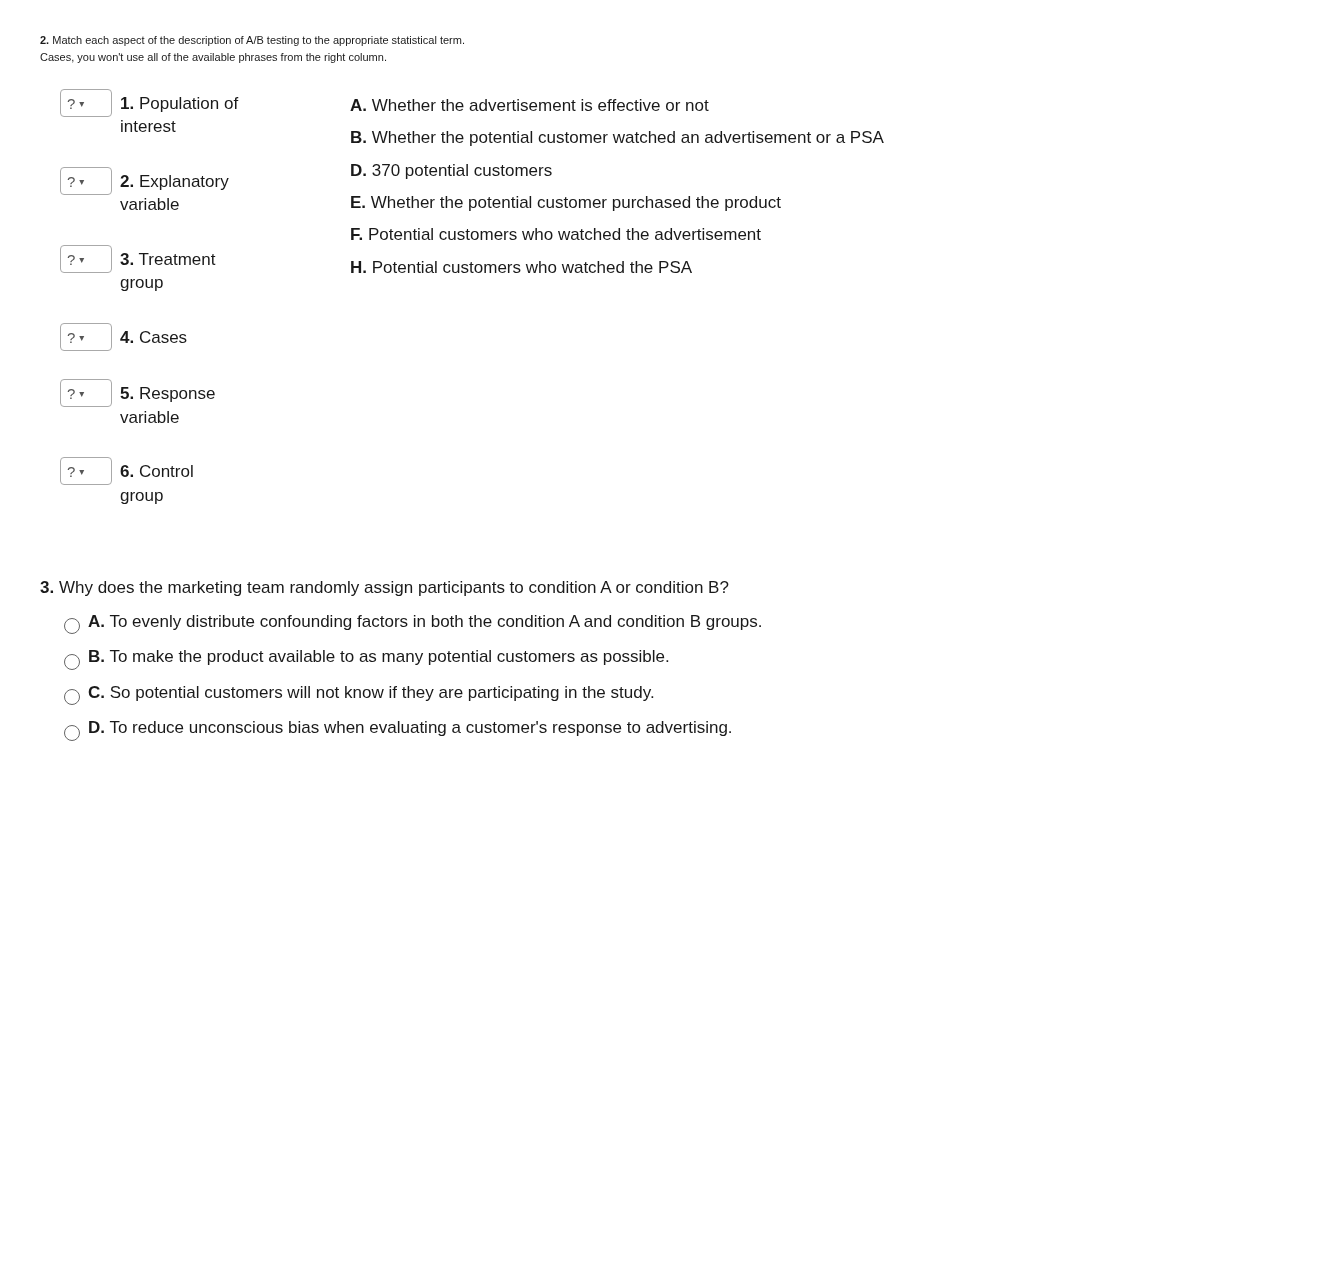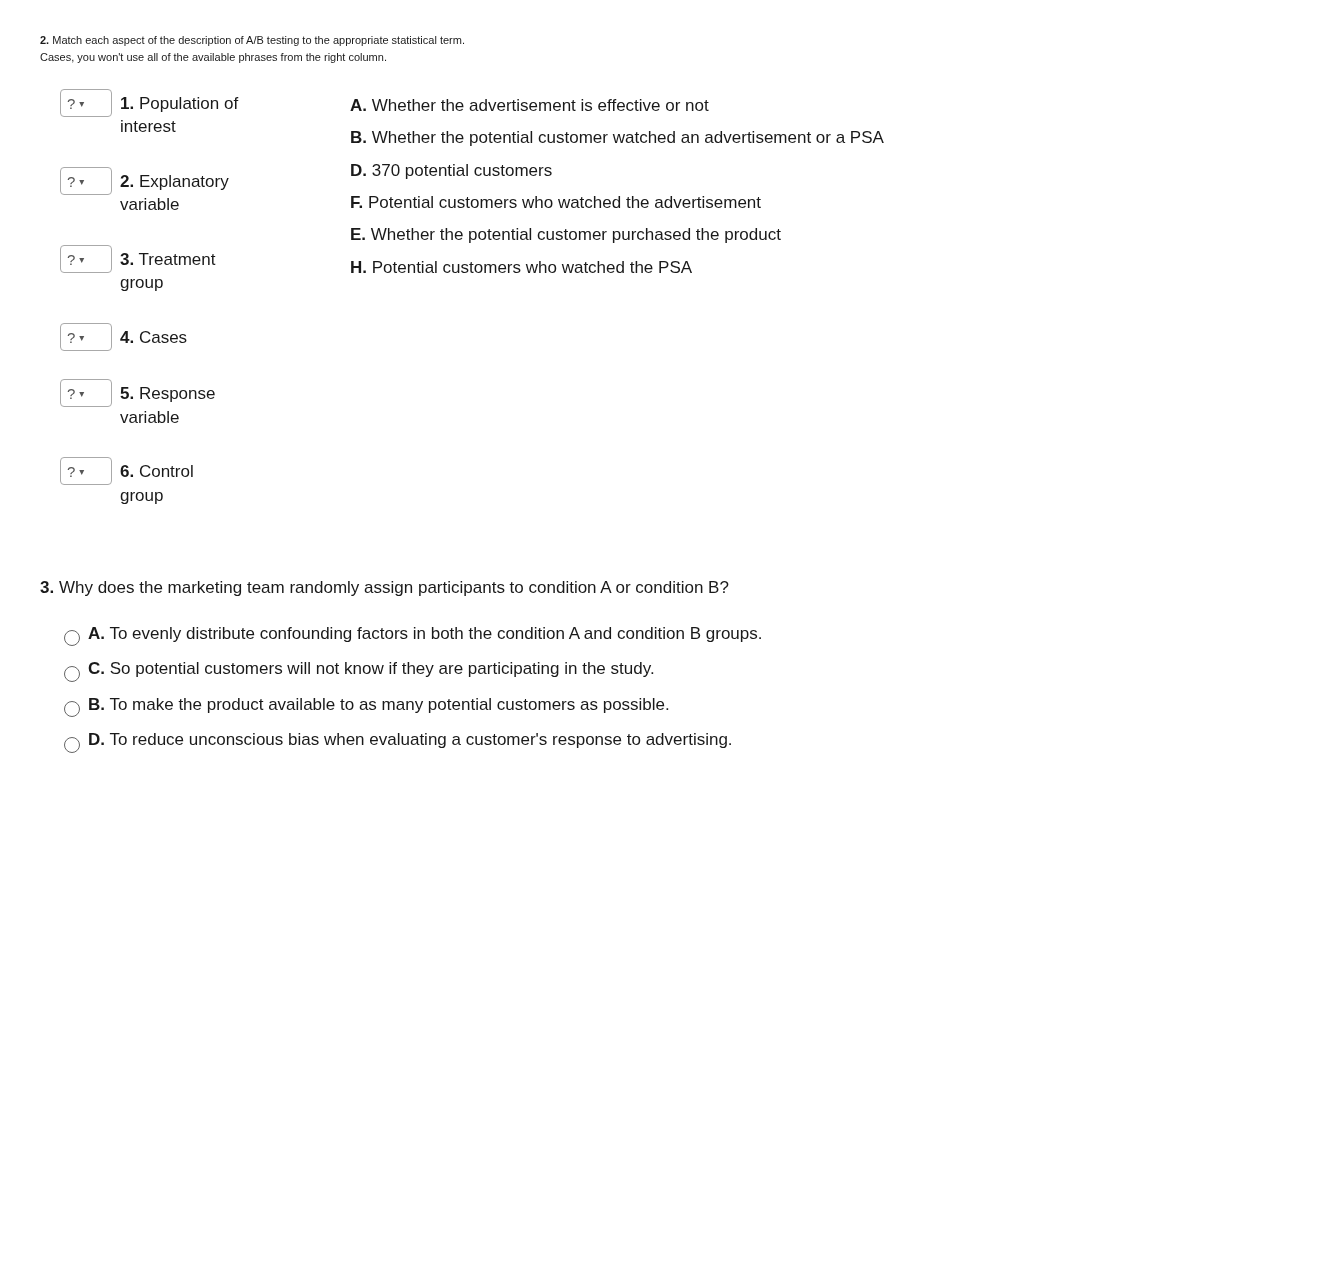--- a/index.html
+++ b/index.html
@@ -105,21 +105,21 @@
     }
 
     .right-options li .opt-letter {
       font-weight: 700;
     }
 
     
     .q3-header {
       font-size: 17px;
       line-height: 1.5;
-      margin-bottom: 20px;
+      margin-bottom: 8px;
     }
 
     .q3-options {
       list-style: none;
       padding-left: 24px;
     }
 
     .q3-options li {
       display: flex;
       align-items: flex-end;
@@ -236,24 +236,24 @@
         <li>
           <span class="opt-letter">A.</span> Whether the advertisement is effective or not
         </li>
         <li>
           <span class="opt-letter">B.</span> Whether the potential customer watched an advertisement or a PSA
         </li>
         <li>
           <span class="opt-letter">D.</span> 370 potential customers
         </li>
         <li>
+          <span class="opt-letter">E.</span> Whether the potential customer purchased the product
+        </li>
+        <li>
           <span class="opt-letter">F.</span> Potential customers who watched the advertisement
-        </li>
-        <li>
-          <span class="opt-letter">E.</span> Whether the potential customer purchased the product
         </li>
         <li>
           <span class="opt-letter">H.</span> Potential customers who watched the PSA
         </li>
       </ul>
     </div>
   </div>
 </div>
 
 <div class="question-block">
@@ -264,27 +264,27 @@
   <ul class="q3-options">
     <li>
       <span class="radio-circle"></span>
       <span class="opt-text">
         <span class="opt-letter">A.</span> To evenly distribute confounding factors in both the condition A and condition B groups.
       </span>
     </li>
     <li>
       <span class="radio-circle"></span>
       <span class="opt-text">
+        <span class="opt-letter">B.</span> To make the product available to as many potential customers as possible.
+      </span>
+    </li>
+    <li>
+      <span class="radio-circle"></span>
+      <span class="opt-text">
         <span class="opt-letter">C.</span> So potential customers will not know if they are participating in the study.
-      </span>
-    </li>
-    <li>
-      <span class="radio-circle"></span>
-      <span class="opt-text">
-        <span class="opt-letter">B.</span> To make the product available to as many potential customers as possible.
       </span>
     </li>
     <li>
       <span class="radio-circle"></span>
       <span class="opt-text">
         <span class="opt-letter">D.</span> To reduce unconscious bias when evaluating a customer's response to advertising.
       </span>
     </li>
   </ul>
 </div>

